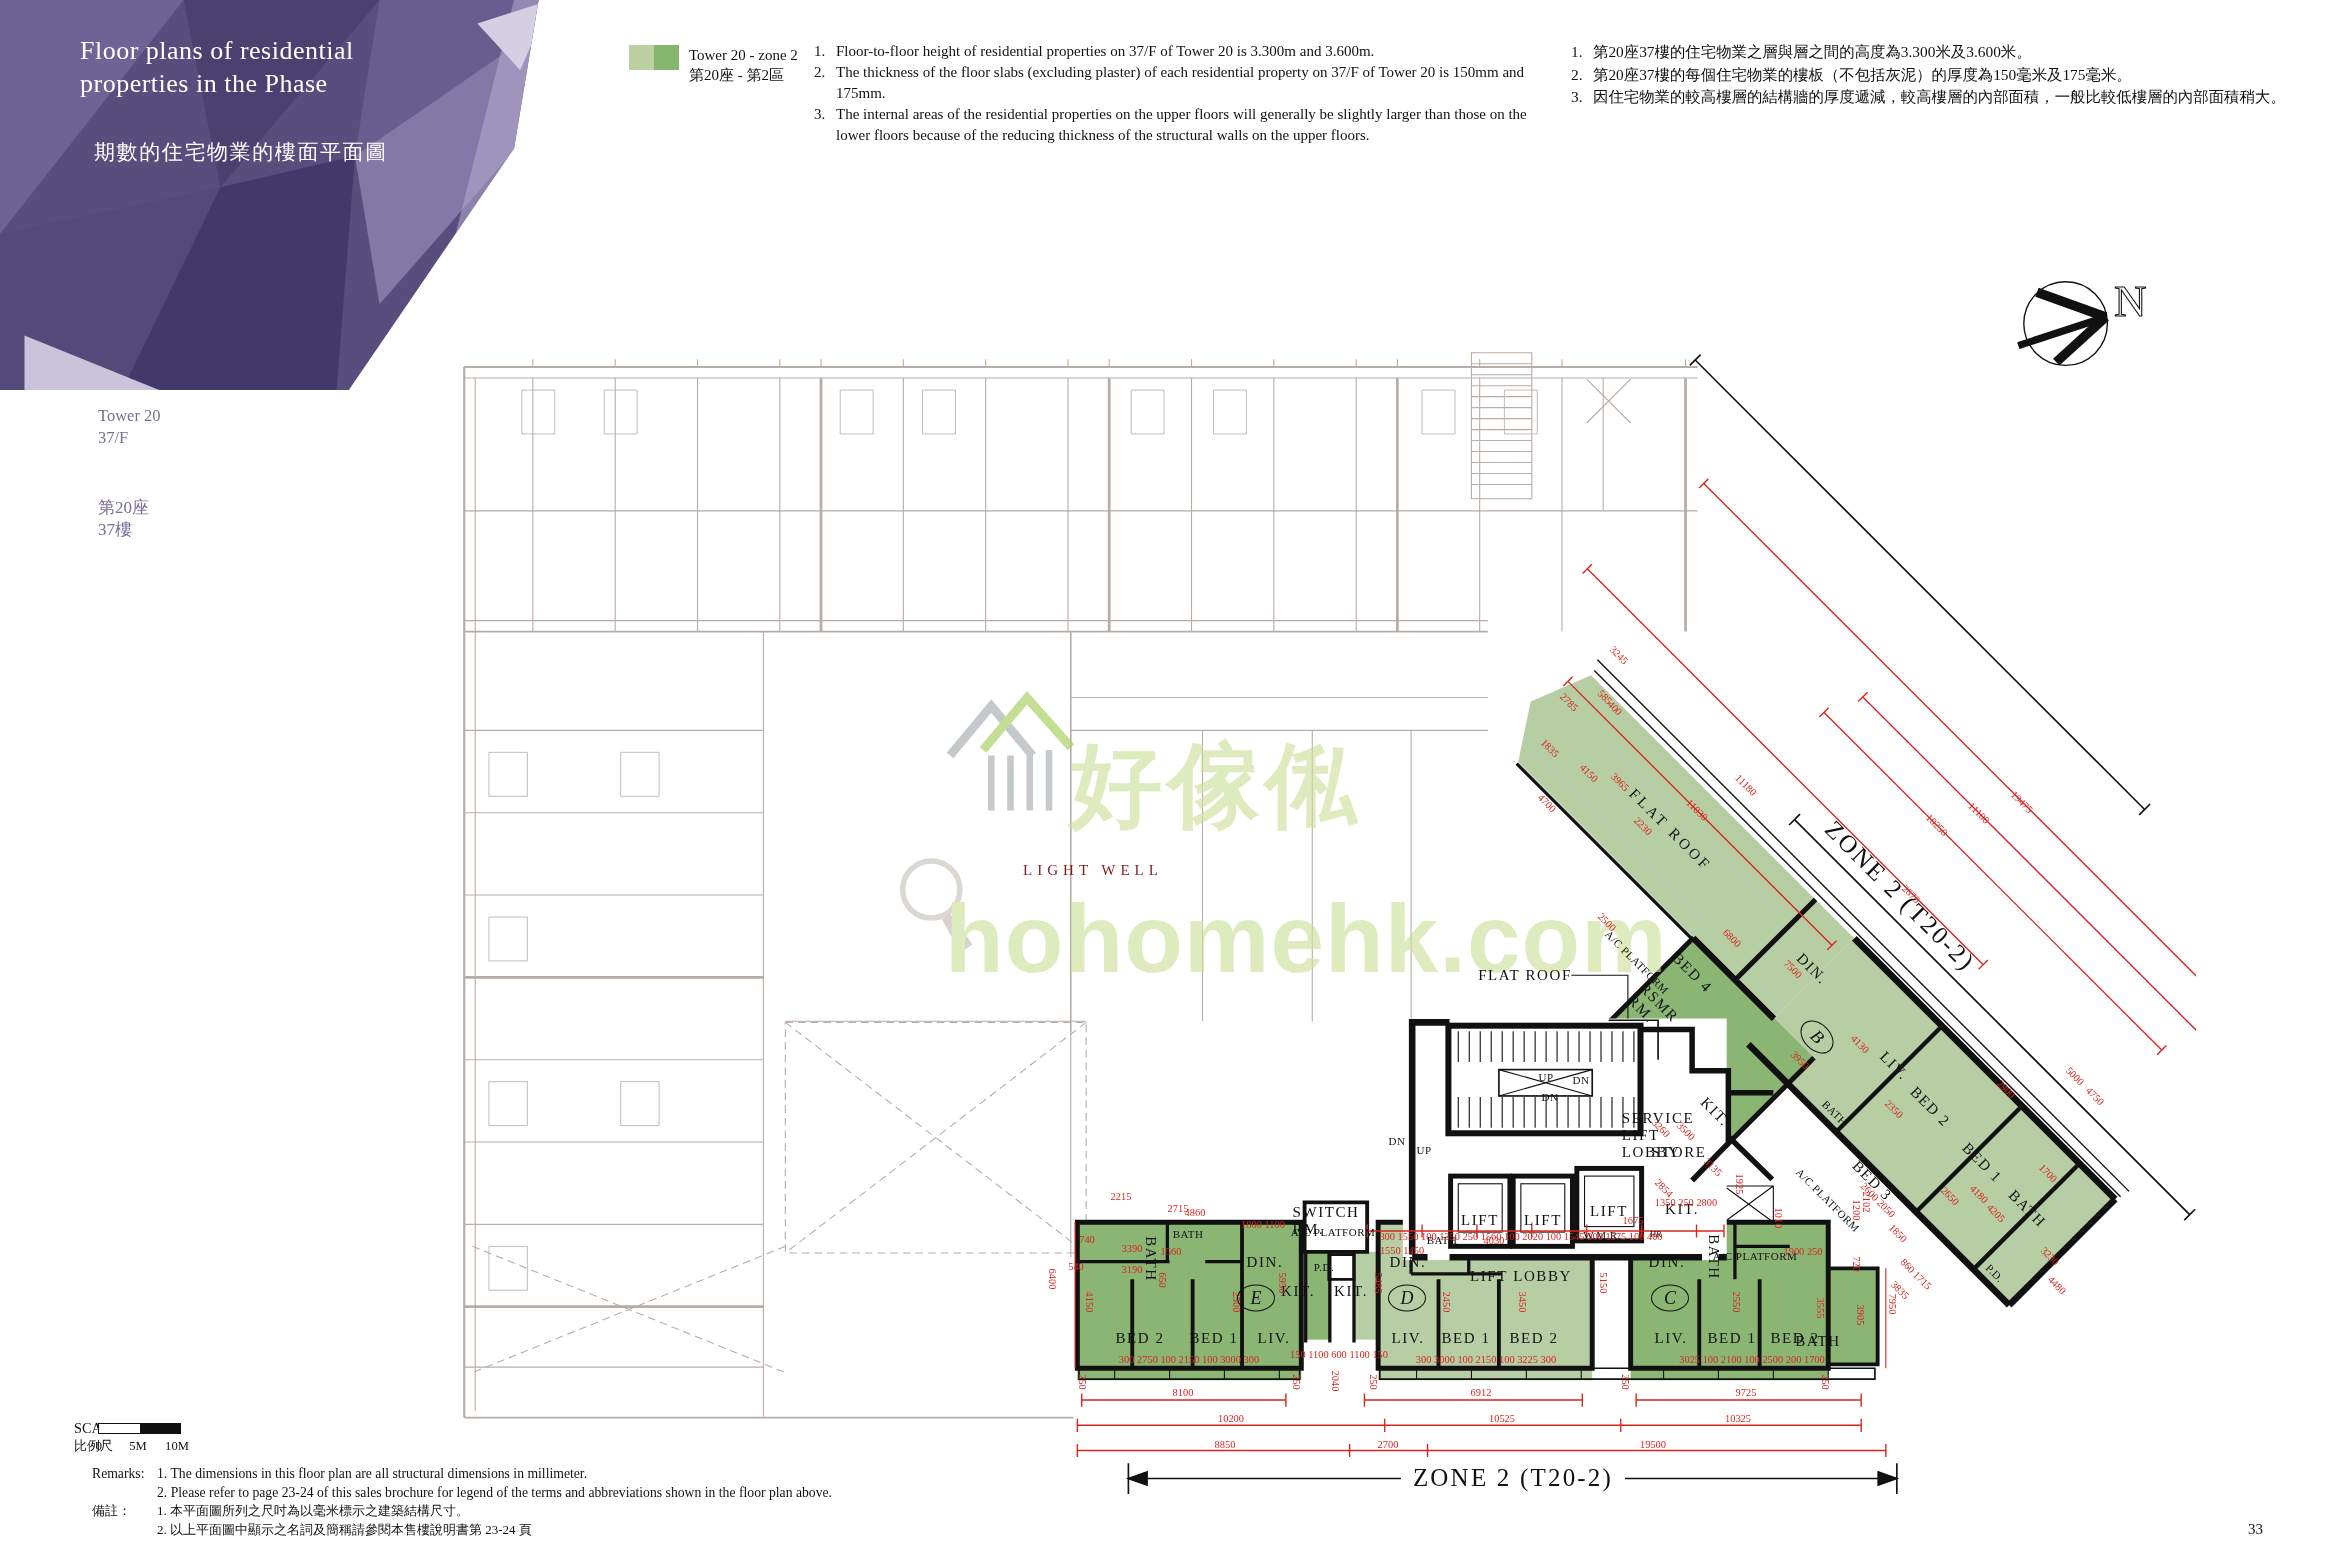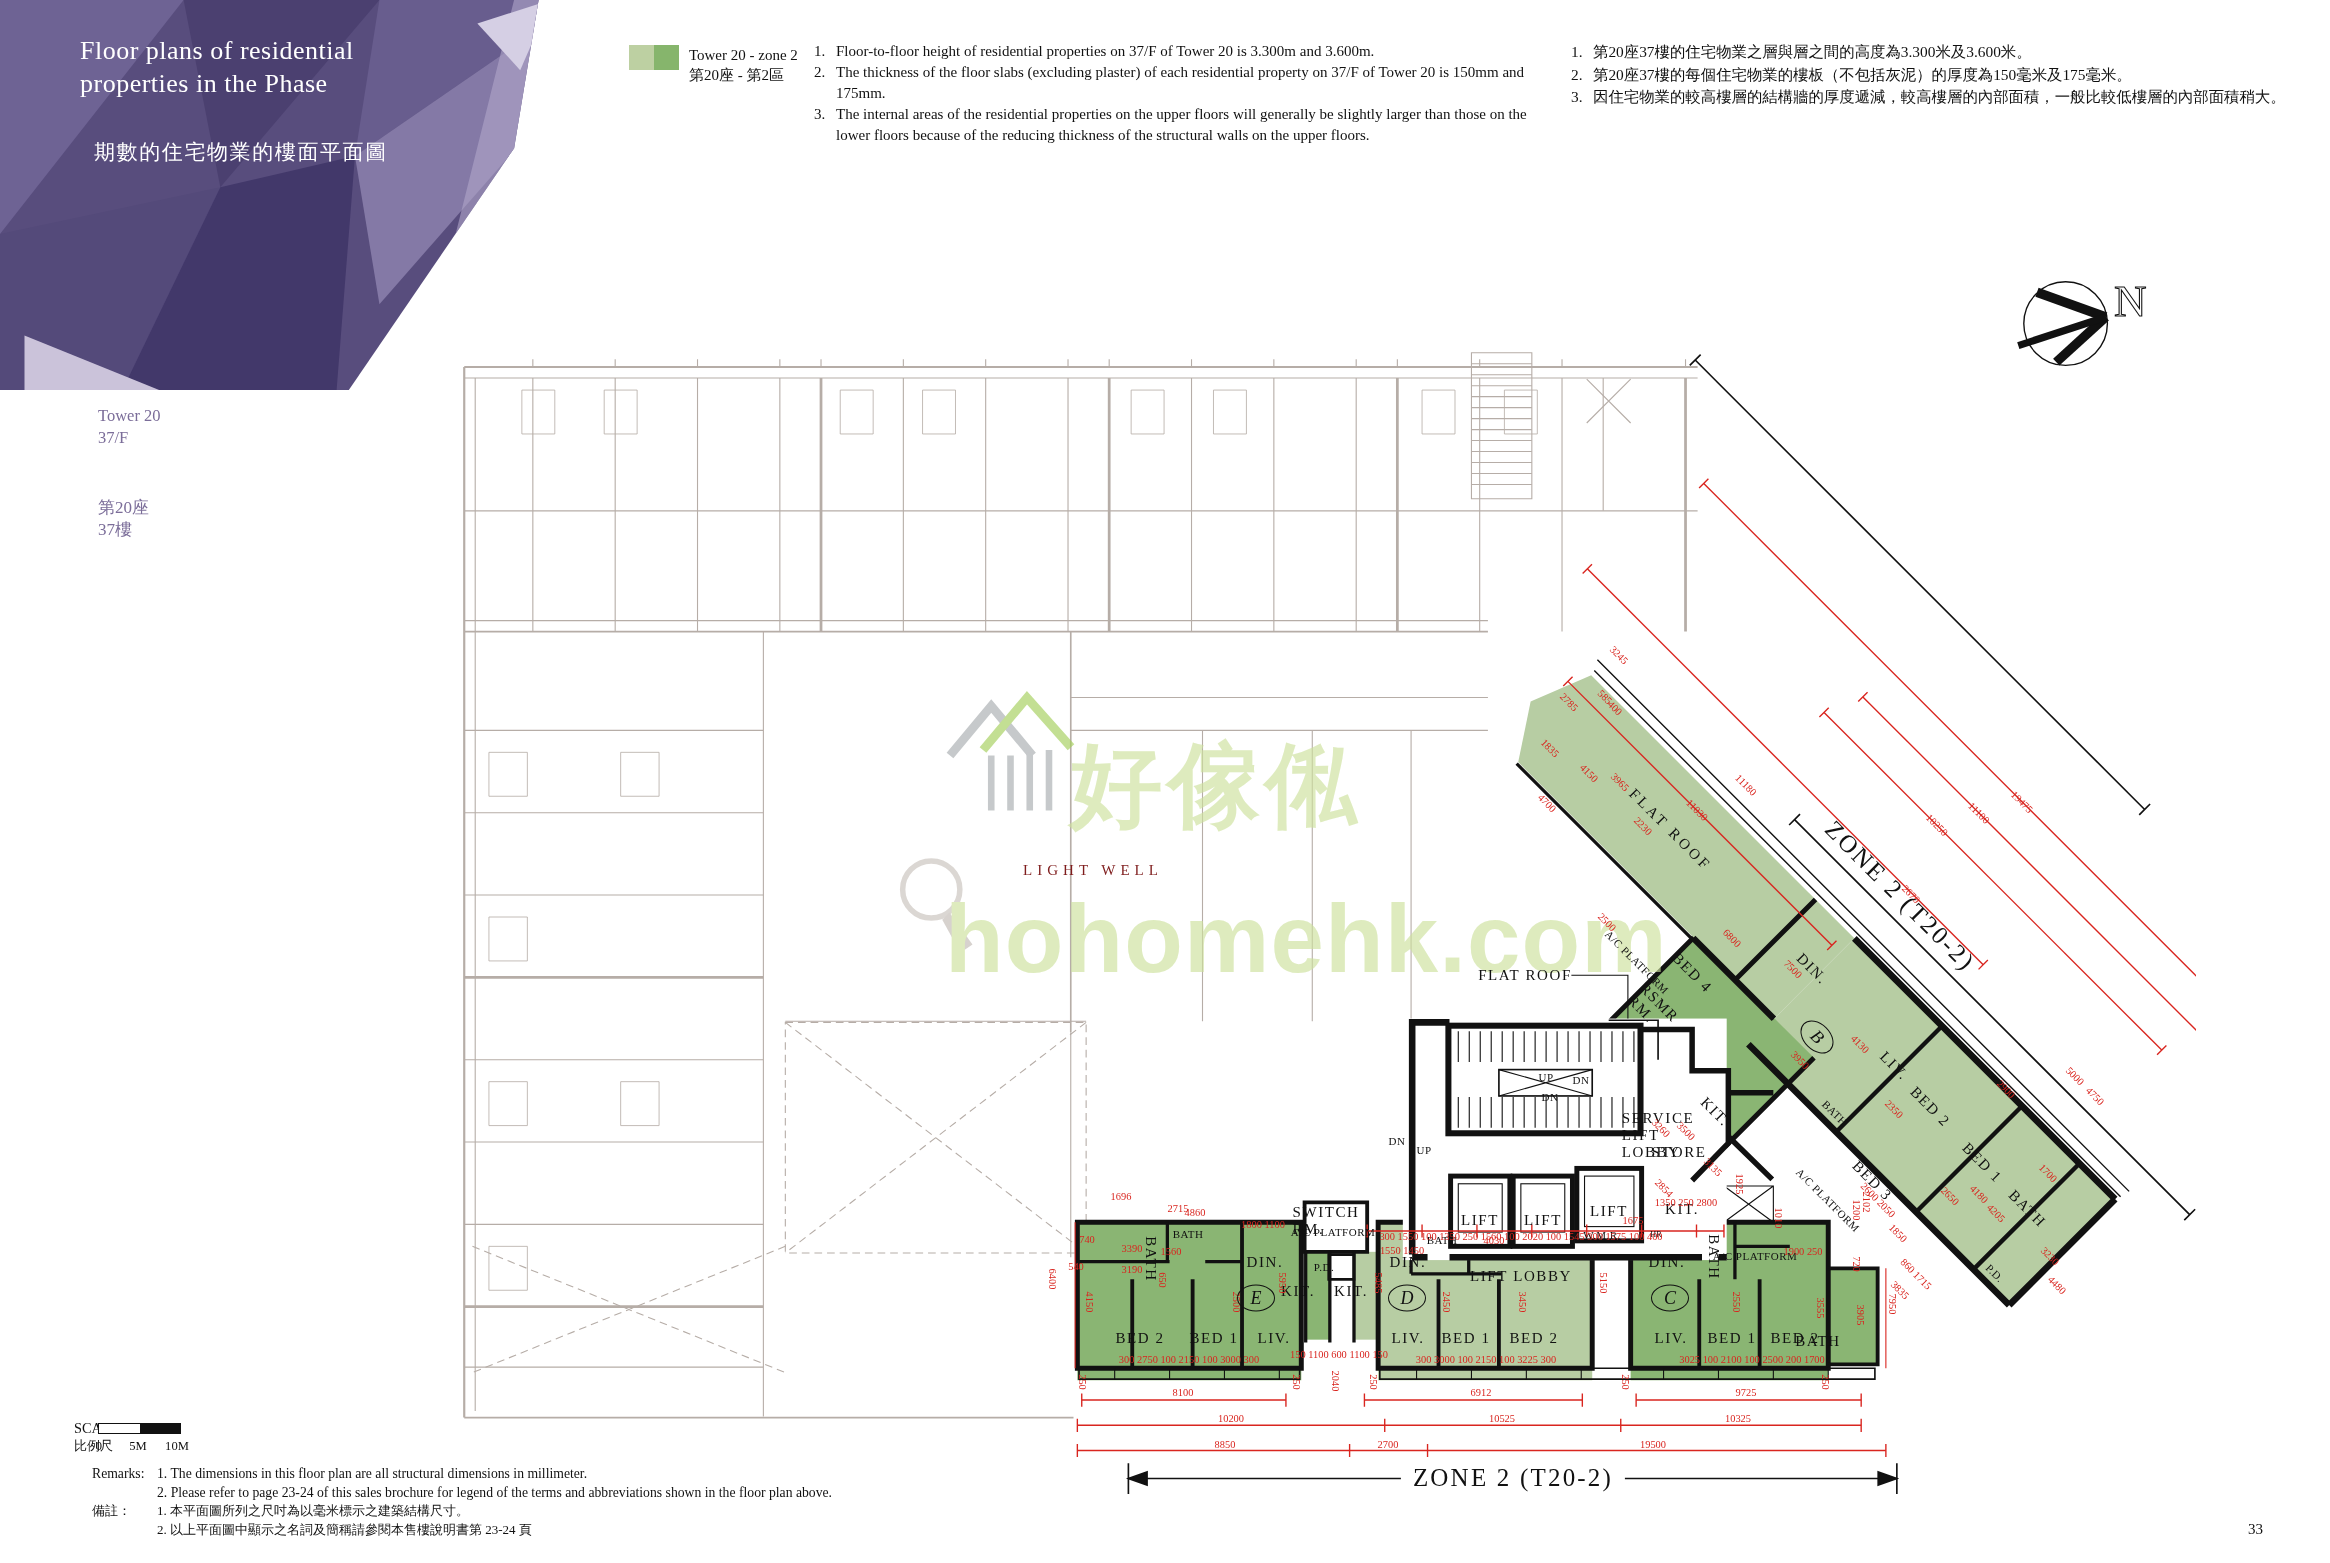--- a/index.html
+++ b/index.html
@@ -388,21 +388,21 @@
       <span class="lb dim" style="left: 633px; top: 956px; --r: 90deg;">4150</span>
       <span class="lb dim" style="left: 1066px; top: 956px; --r: 90deg;">3450</span>
       <span class="lb dim" style="left: 990px; top: 956px; --r: 90deg;">2450</span>
       <span class="lb dim" style="left: 1280px; top: 956px; --r: 90deg;">2550</span>
       <span class="lb dim" style="left: 1364px; top: 962px; --r: 90deg;">3555</span>
       <span class="lb dim" style="left: 1400px; top: 918px; --r: 90deg;">720</span>
       <span class="lb dim" style="left: 1404px; top: 969px; --r: 90deg;">3905</span>
       <span class="lb dim" style="left: 1436px; top: 958px; --r: 90deg;">7950</span>
       <span class="lb dim" style="left: 1410px; top: 856px; --r: 90deg;">2102</span>
       <span class="lb dim" style="left: 1400px; top: 864px; --r: 90deg;">1200</span>
-      <span class="lb dim" style="left: 665px; top: 850px; --r: 0deg;">1696</span>
+      <span class="lb dim" style="left: 665px; top: 850px; --r: 0deg;">2215</span>
       <span class="lb dim" style="left: 739px; top: 866px; --r: 0deg;">4860</span>
       <span class="lb dim" style="left: 807px; top: 878px; --r: 0deg;">1800 1100</span>
       <span class="lb dim" style="left: 1038px; top: 894px; --r: 0deg;">4030</span>
       <span class="lb dim" style="left: 946px; top: 904px; --r: 0deg;">1550 1450</span>
       <span class="lb dim" style="left: 1177px; top: 874px; --r: 0deg;">1675</span>
       <span class="lb dim" style="left: 1230px; top: 856px; --r: 0deg;">1350 250 2800</span>
       <span class="lb dim" style="left: 1347px; top: 905px; --r: 0deg;">1900 250</span>
       <span class="lb dim" style="left: 722px; top: 862px; --r: 0deg;">2715</span>
       <span class="lb dim" style="left: 631px; top: 893px; --r: 0deg;">740</span>
       <span class="lb dim" style="left: 676px; top: 902px; --r: 0deg;">3390</span>

